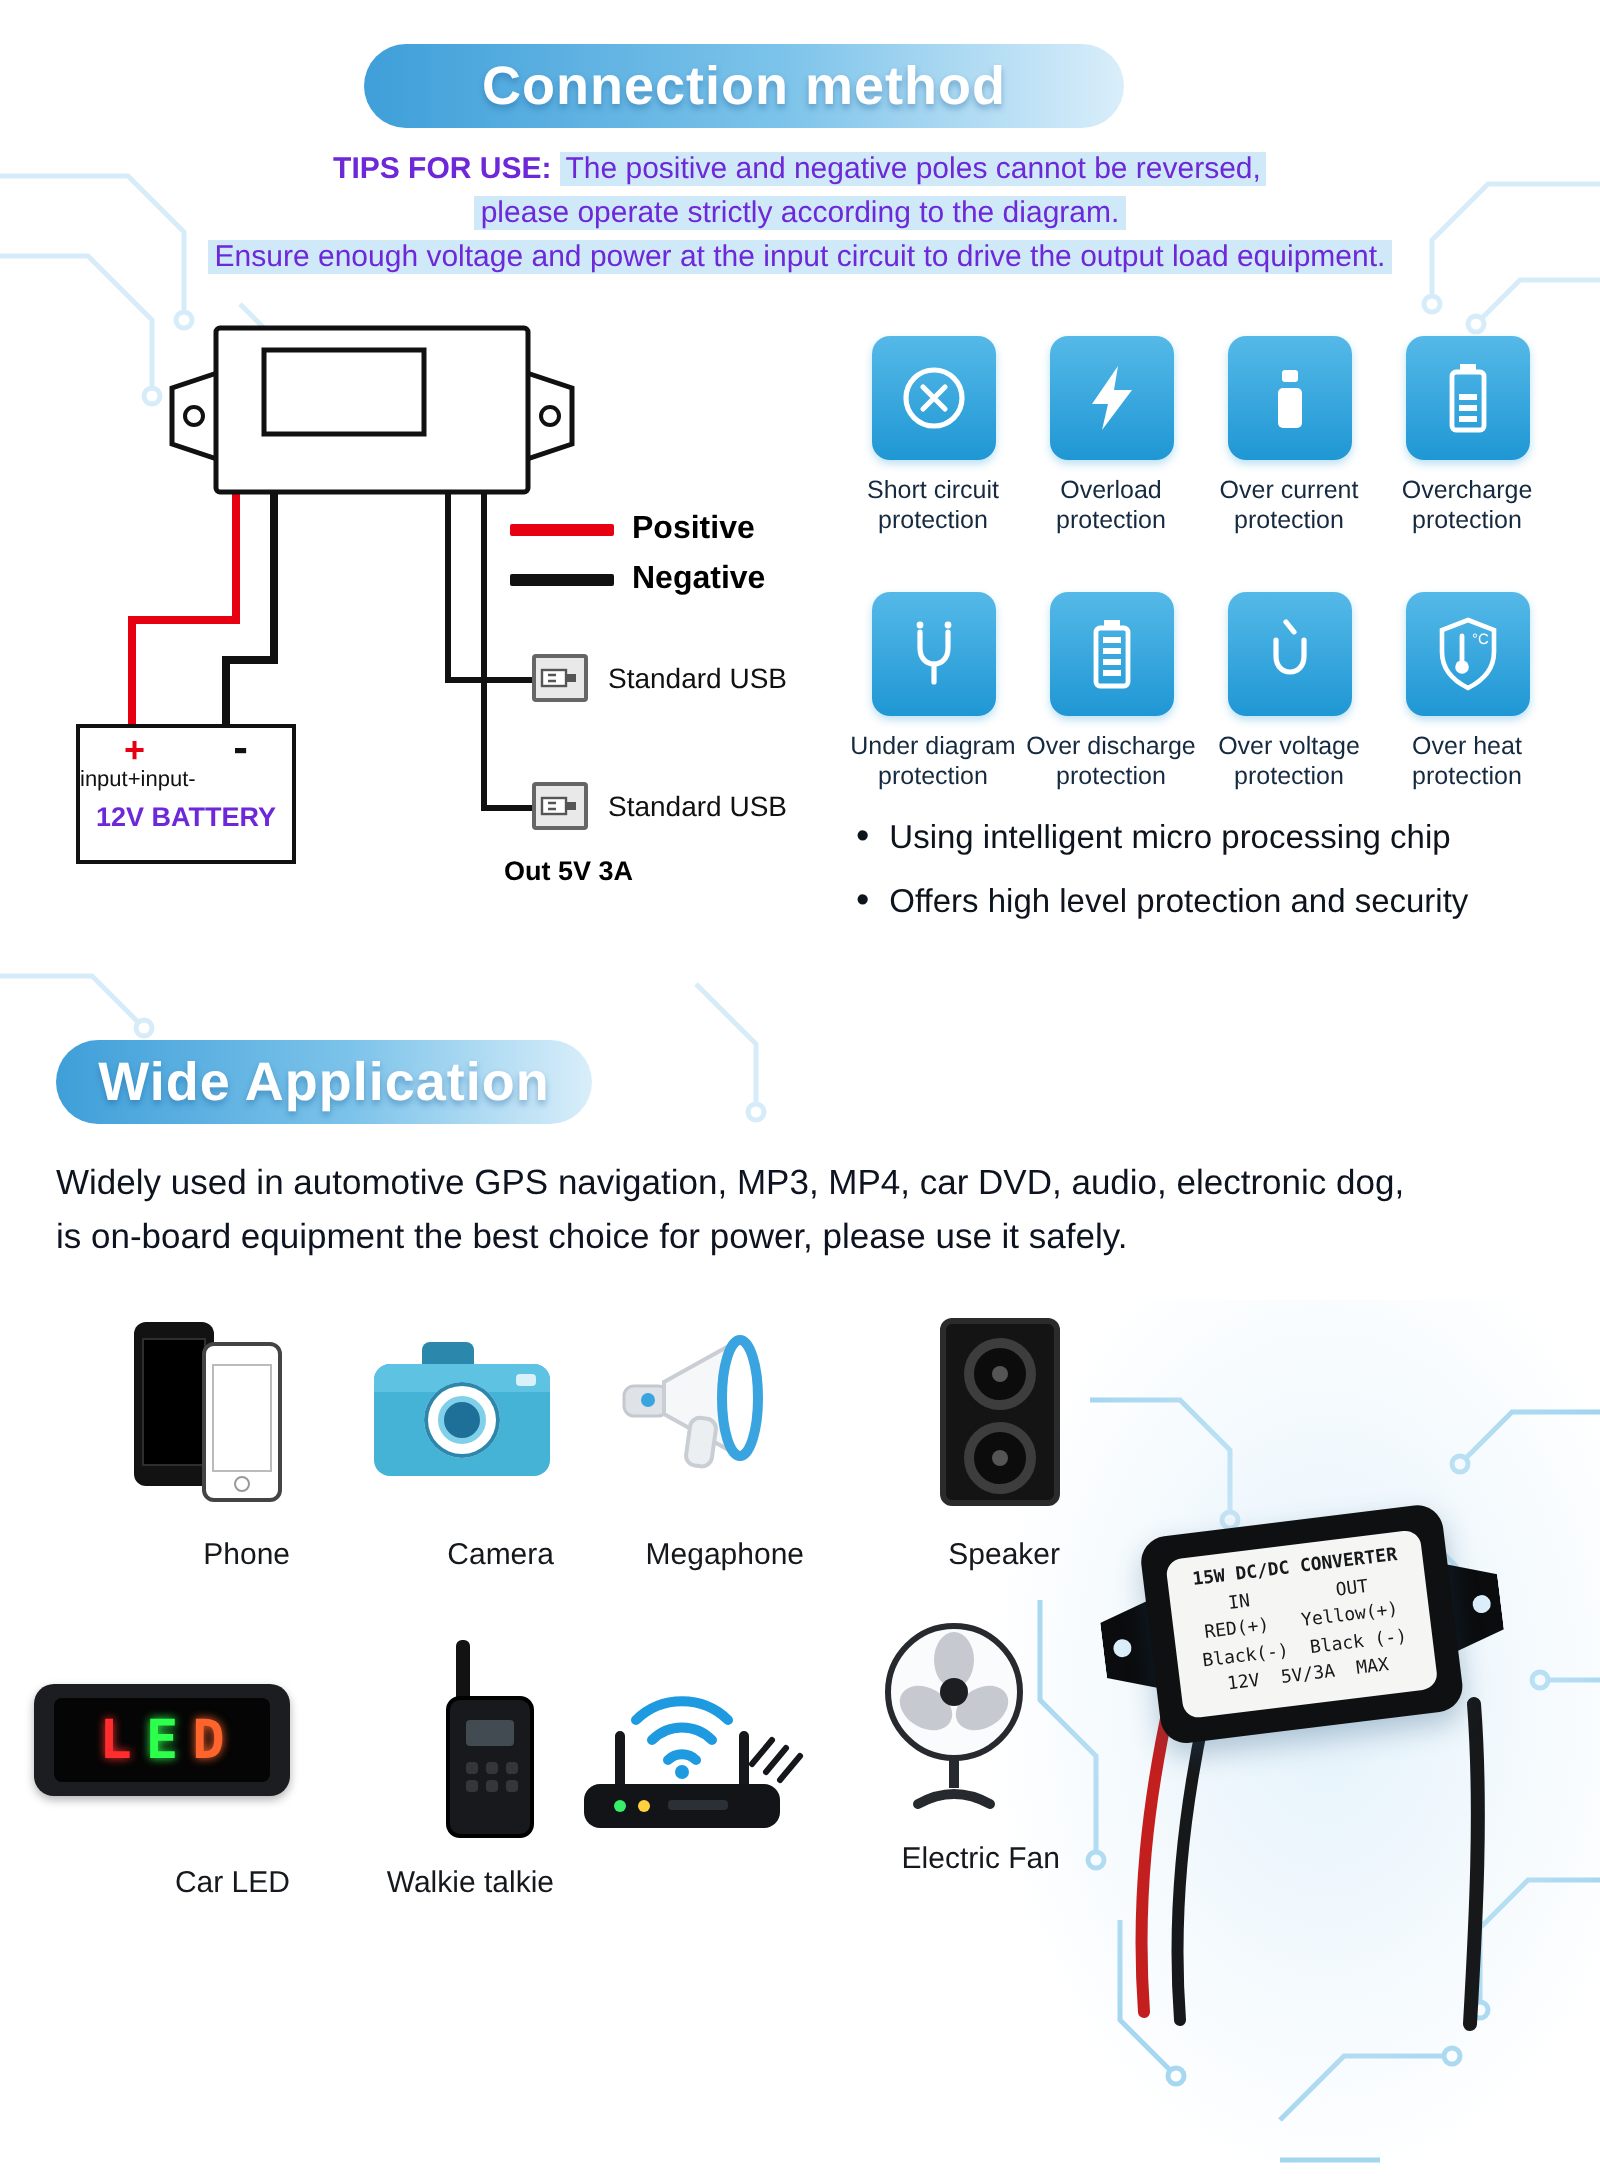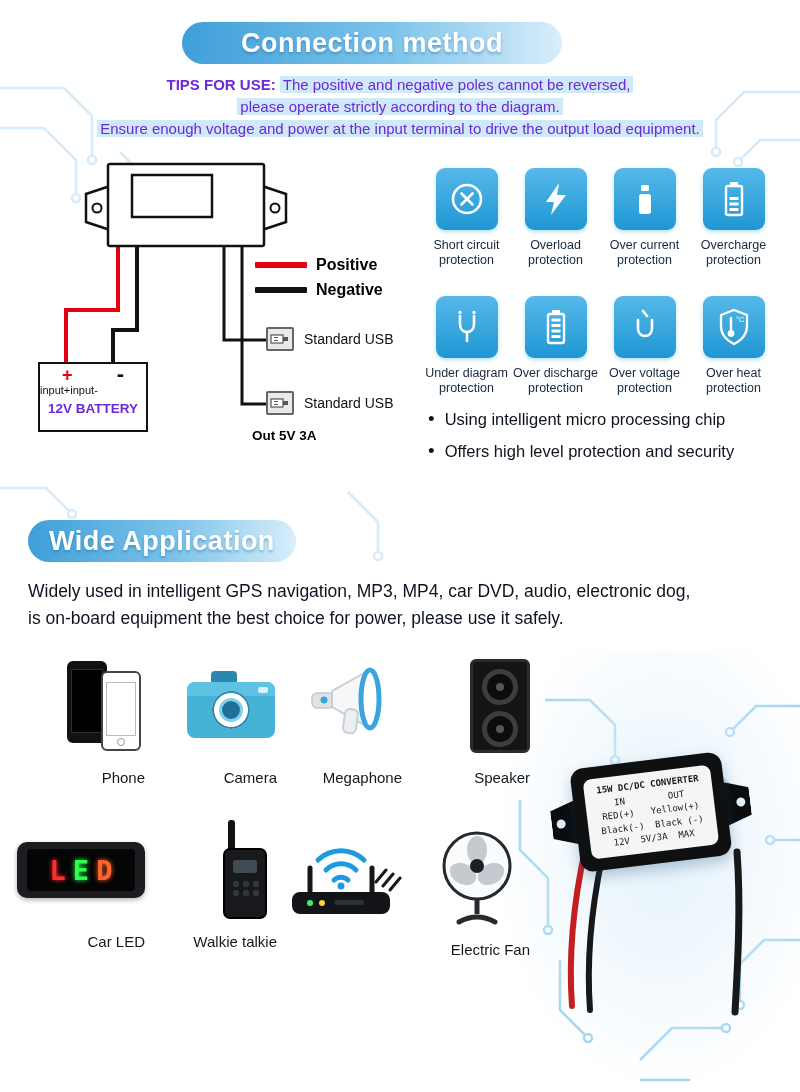--- a/index.html
+++ b/index.html
@@ -200,21 +200,21 @@
   <path d="M737,852 C741,904 738,960 735,1012" fill="none" stroke="#17181a" stroke-width="7" stroke-linecap="round"></path>
 </svg>
 
 <div class="banner banner-connection">Connection method</div>
 
 <div class="tips">
   <div>
     <span class="tips-bold">TIPS FOR USE:</span><span class="hl">The positive and negative poles cannot be reversed,</span>
   </div>
   <div><span class="hl">please operate strictly according to the diagram.</span></div>
-  <div><span class="hl">Ensure enough voltage and power at the input terminal to drive the output load equipment.</span></div>
+  <div><span class="hl">Ensure enough voltage and power at the input circuit to drive the output load equipment.</span></div>
 </div>
 
 <div class="legend">
   <div class="legend-row">
     <span class="legend-bar bar-red"></span>
     <span class="legend-label">Positive</span>
   </div>
   <div class="legend-row">
     <span class="legend-bar bar-black"></span>
     <span class="legend-label">Negative</span>
@@ -343,21 +343,21 @@
   </div>
   <div class="bullet-row">
     <span class="bullet-dot">•</span>
     <span>Offers high level protection and security</span>
   </div>
 </div>
 
 <div class="banner banner-application">Wide Application</div>
 
 <div class="app-desc">
-  <div>Widely used in intelligent GPS navigation, MP3, MP4, car DVD, audio, electronic dog,</div>
+  <div>Widely used in automotive GPS navigation, MP3, MP4, car DVD, audio, electronic dog,</div>
   <div>is on-board equipment the best choice for power, please use it safely.</div>
 </div>
 
 <div class="app-item" style="left:15px; top:652px;">
   <div class="icon-wrap">
     <div class="icon-phone">
         <div class="ph-black"></div>
         <div class="ph-white"></div>
       </div>
   </div>
@@ -445,21 +445,21 @@
         <path d="M96 62 L106 50 M103 66 L113 54 M110 70 L120 58"></path>
       </g>
       <rect x="12" y="72" width="98" height="22" rx="8" fill="#121418"></rect>
       <circle cx="30" cy="83" r="3" fill="#36f06a"></circle>
       <circle cx="42" cy="83" r="3" fill="#ffd23d"></circle>
       <rect x="54" y="80" width="30" height="5" rx="2" fill="#2b2f36"></rect>
     </svg>
   </div>
 </div>
 
-<div class="app-item" style="left:400px; top:824px;">
+<div class="app-item" style="left:400px; top:804px;">
   <div class="icon-wrap">
     <svg width="105" height="105" viewBox="0 0 105 105">
       <circle cx="52" cy="40" r="33" fill="#fafbfc" stroke="#26292e" stroke-width="3"></circle>
       <g fill="#c6cad0">
         <ellipse cx="52" cy="24" rx="10" ry="14"></ellipse>
         <ellipse cx="38" cy="48" rx="10" ry="14" transform="rotate(120 38 48)"></ellipse>
         <ellipse cx="66" cy="48" rx="10" ry="14" transform="rotate(240 66 48)"></ellipse>
       </g>
       <circle cx="52" cy="40" r="7" fill="#1c1e22"></circle>
       <path d="M52 73 L52 88" stroke="#26292e" stroke-width="5"></path>

